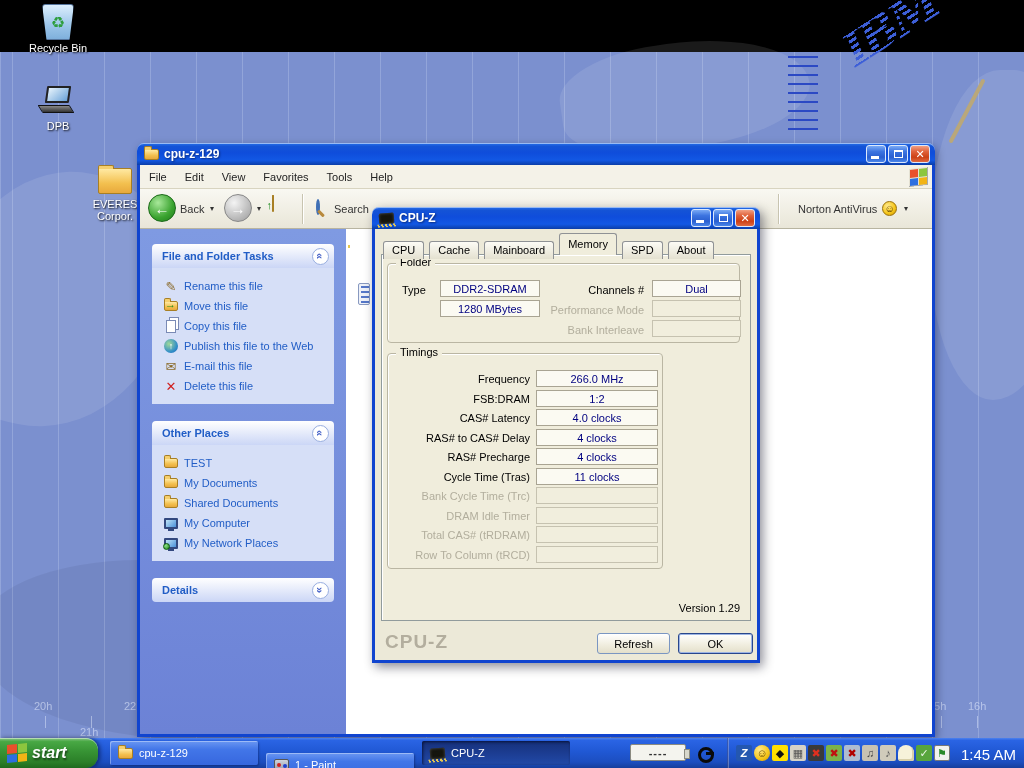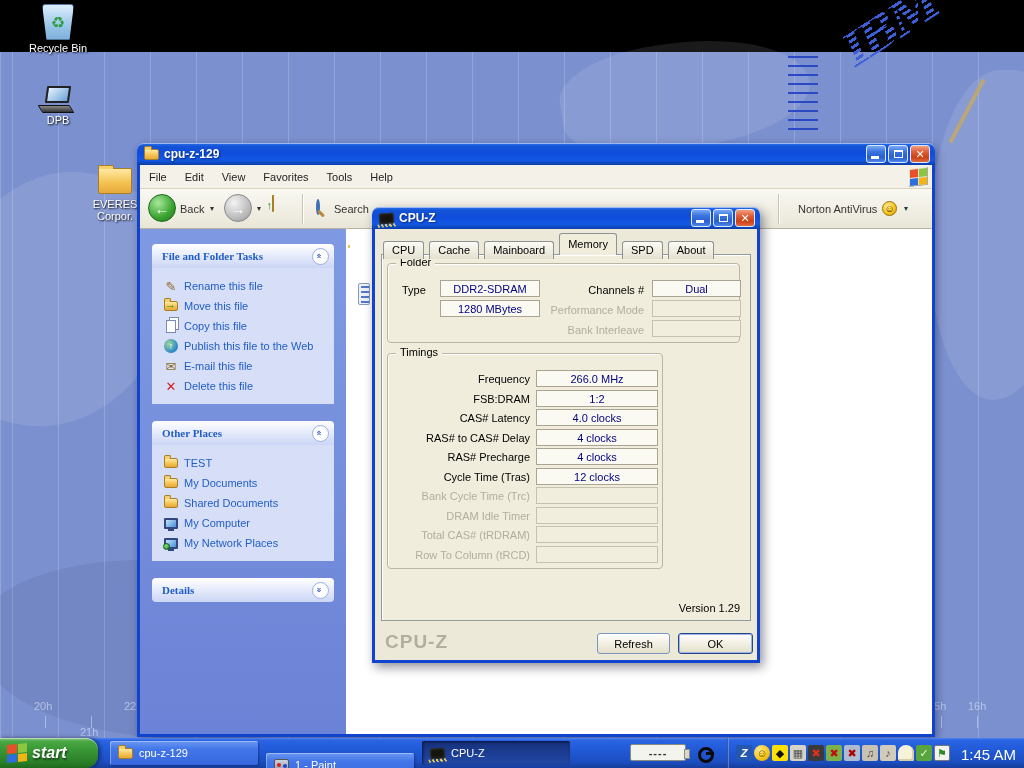--- a/index.html
+++ b/index.html
@@ -113,21 +113,21 @@
              background:linear-gradient(180deg,#f9f8f2,#e9e6d8); border-bottom:1px solid #b8b4a0; }
   .tsep { top:5px; width:1px; height:30px; background:#c8c4b0; box-shadow:1px 0 0 #fff; }
   .tlabel { color:#333; }
 
   .pane { left:0; top:64px; width:206px; height:505px;
           background:linear-gradient(180deg,#7f9ae2 0%,#6c82d6 100%); }
   .pbox { left:12px; width:182px; }
   .pbox-h { height:24px; border-radius:4px 4px 0 0; padding:0 5px 0 10px;
             background:linear-gradient(180deg,#ffffff,#cbd6f6);
             display:flex; align-items:center; justify-content:space-between;
-            font-weight:bold; color:#215dc6;font-family:Liberation Serif, serif; }
+            font-weight:bold; color:#215dc6; }
   .pbox-b { background:#d6dff7; padding:8px 2px 8px 10px; }
   .plink { display:flex; align-items:center; height:20px; color:#215dc6; }
   .plink .ic { width:18px; margin-right:4px; display:flex; justify-content:center; align-items:center; }
   .ic-rename { color:#8a6a2a; font-size:13px; }
   .ic-mail { color:#8a6a2a; font-size:13px; }
   .ic-del { color:#d02020; font-weight:bold; font-size:13px; }
 
   .filelist { left:206px; top:64px; width:586px; height:505px; background:#fff; }
   .ramstick { width:12px; height:22px; background:#eef1f8; border:1px solid #8899c0; border-radius:2px;
               background-image:repeating-linear-gradient(180deg,#5577c8 0 2px,rgba(0,0,0,0) 2px 5px);
@@ -235,21 +235,21 @@
   <div class="rbin" style="margin:0 auto;">
       <span>♻</span>
     </div>
   <div class="dlabel" style="margin-top:2px;">Recycle Bin</div>
 </div>
 <div class="abs" style="left:20px;top:86px;width:76px;">
   <div class="laptop abs" style="position:relative;margin:0 auto;">
     <span class="scr"></span>
       <span class="base"></span>
   </div>
-  <div class="dlabel" style="">DPB</div>
+  <div class="dlabel" style="margin-top:6px;">DPB</div>
 </div>
 <div class="abs" style="left:84px;top:164px;width:62px;">
   <div class="fold" style="width:34px;height:26px;margin:4px auto 0;"></div>
   <div class="dlabel" style="margin-top:4px;">EVERES Corpor.</div>
 </div>
 
 <div class="abs window explorer">
   <div class="abs tbar">
     <span class="fold" style="width:15px;height:11px;"></span>
     <span class="ttl">cpu-z-129</span>
@@ -447,21 +447,21 @@
         <span class="fld" style="left:148px;top:16px;width:122px;">266.0 MHz</span>
         <span class="lbl r" style="left:6px;top:39px;width:136px;">FSB:DRAM</span>
         <span class="fld" style="left:148px;top:36px;width:122px;">1:2</span>
         <span class="lbl r" style="left:6px;top:58px;width:136px;">CAS# Latency</span>
         <span class="fld" style="left:148px;top:55px;width:122px;">4.0 clocks</span>
         <span class="lbl r" style="left:6px;top:78px;width:136px;">RAS# to CAS# Delay</span>
         <span class="fld" style="left:148px;top:75px;width:122px;">4 clocks</span>
         <span class="lbl r" style="left:6px;top:97px;width:136px;">RAS# Precharge</span>
         <span class="fld" style="left:148px;top:94px;width:122px;">4 clocks</span>
         <span class="lbl r" style="left:6px;top:117px;width:136px;">Cycle Time (Tras)</span>
-        <span class="fld" style="left:148px;top:114px;width:122px;">12 clocks</span>
+        <span class="fld" style="left:148px;top:114px;width:122px;">11 clocks</span>
         <span class="lbl r dis" style="left:6px;top:136px;width:136px;text-align:right;">Bank Cycle Time (Trc)</span>
         <span class="fld dis" style="left:148px;top:133px;width:122px;"></span>
         <span class="lbl r dis" style="left:6px;top:156px;width:136px;">DRAM Idle Timer</span>
         <span class="fld dis" style="left:148px;top:153px;width:122px;"></span>
         <span class="lbl r dis" style="left:6px;top:175px;width:136px;">Total CAS# (tRDRAM)</span>
         <span class="fld dis" style="left:148px;top:172px;width:122px;"></span>
         <span class="lbl r dis" style="left:6px;top:195px;width:136px;">Row To Column (tRCD)</span>
         <span class="fld dis" style="left:148px;top:192px;width:122px;"></span>
       </div>
 

